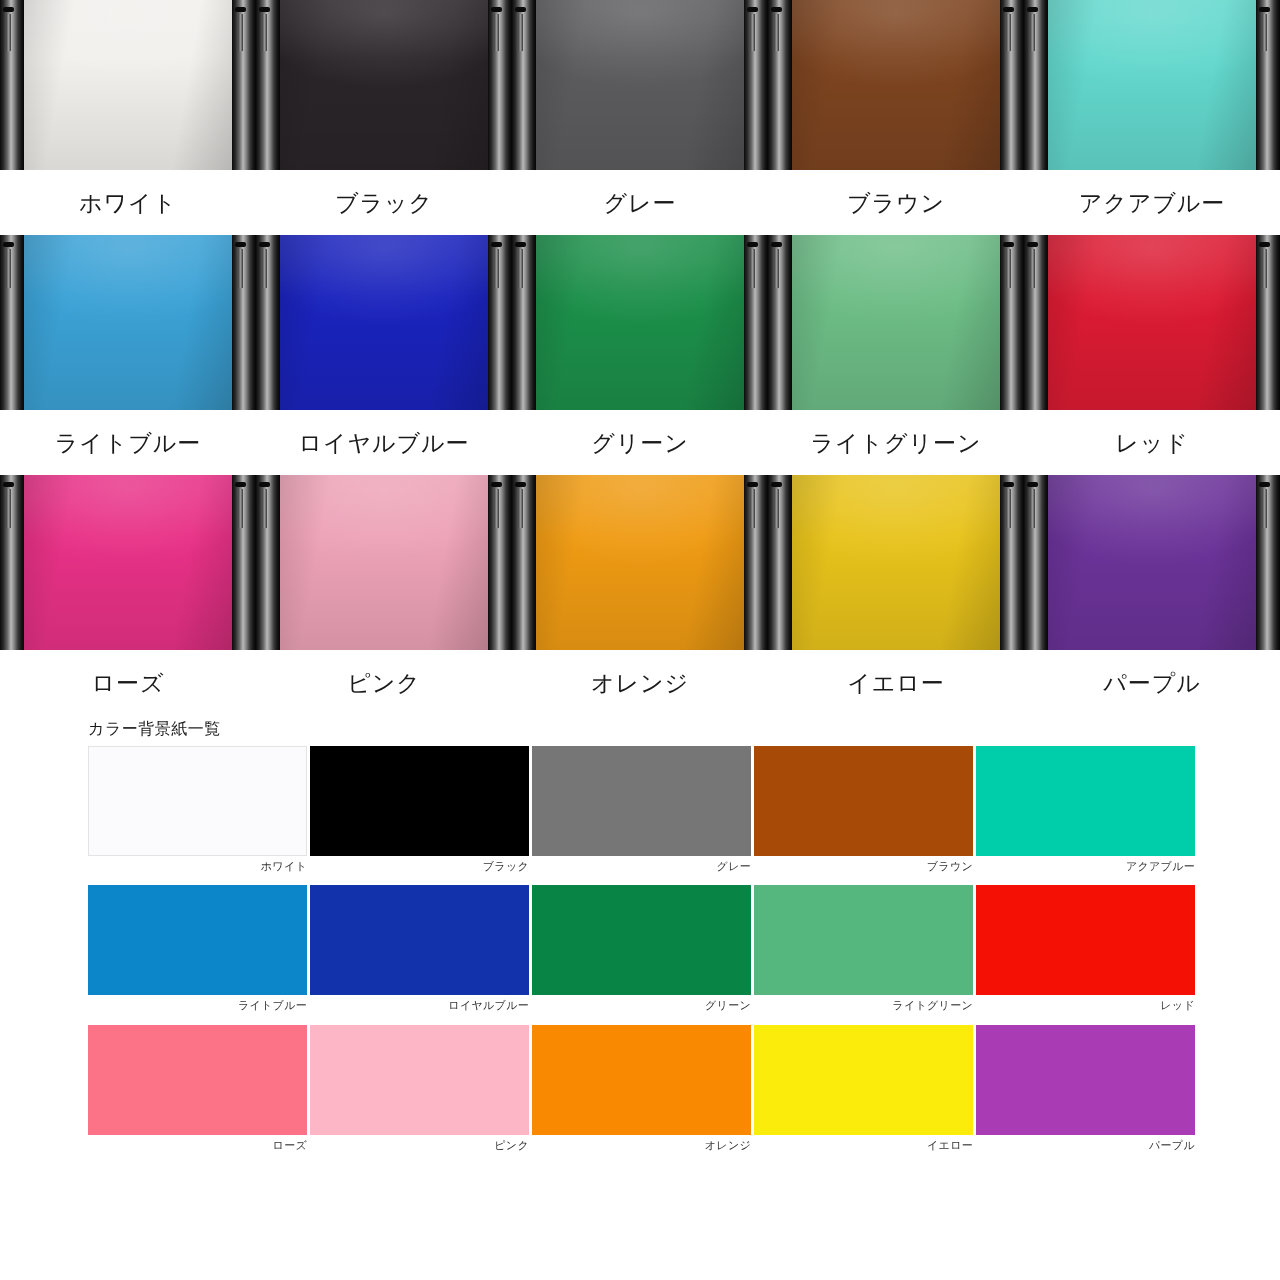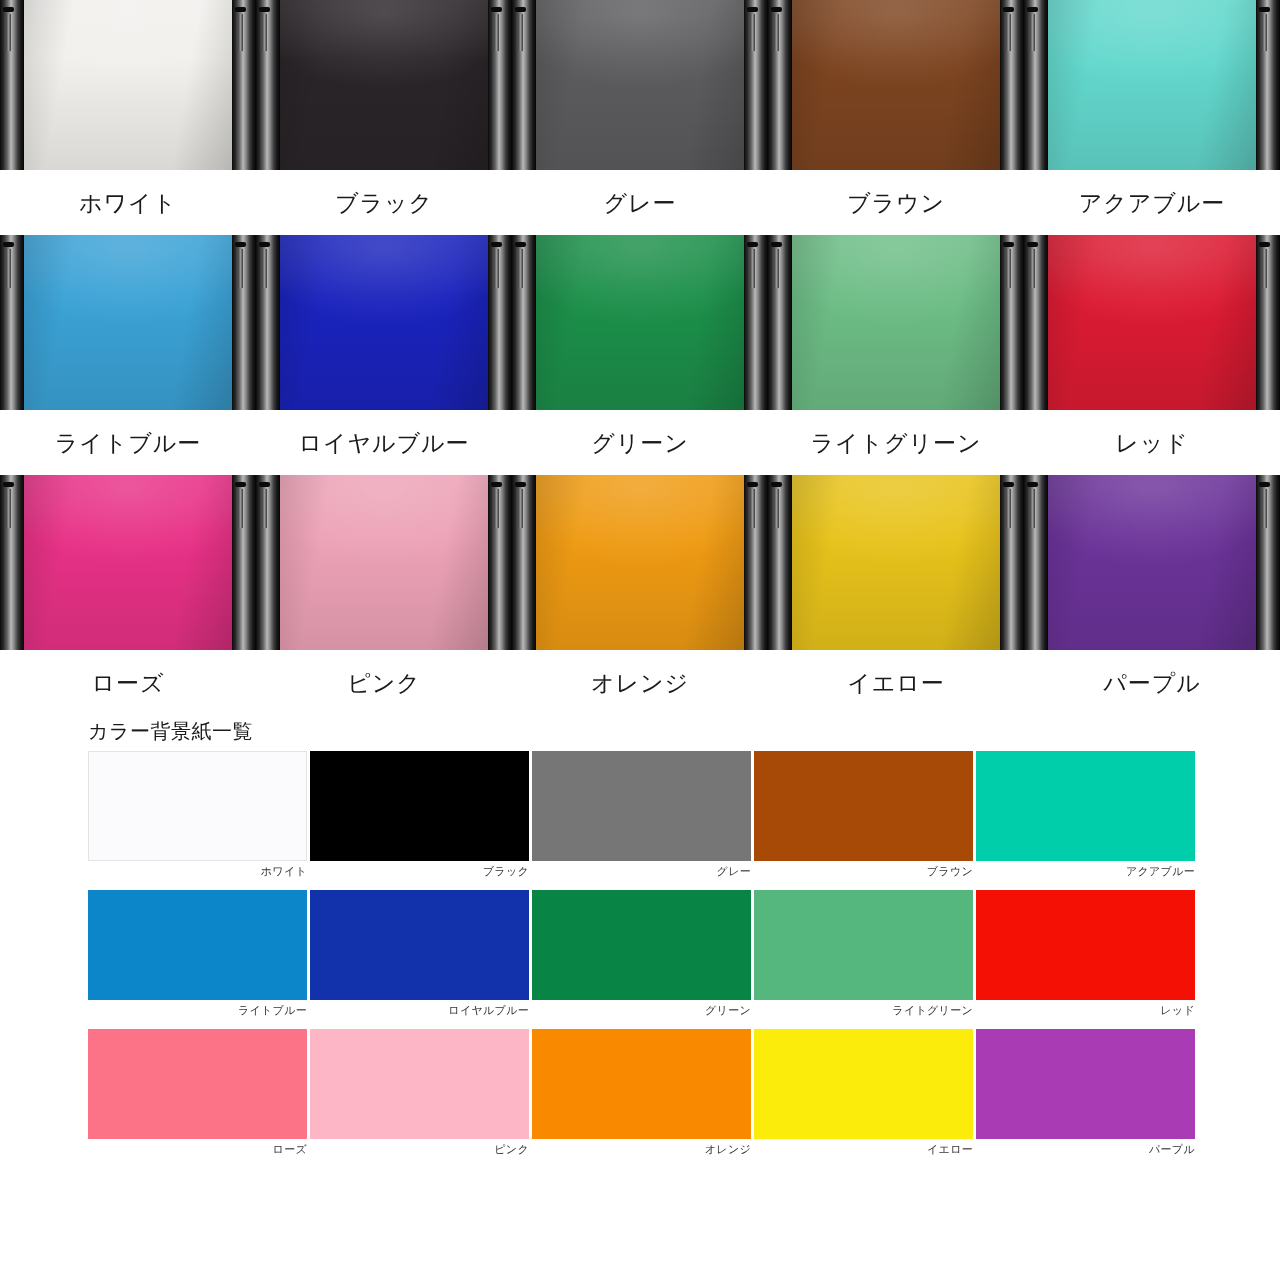--- a/index.html
+++ b/index.html
@@ -100,21 +100,21 @@
     padding-bottom: 20px;
     letter-spacing: 1px;
     font-family: "Liberation Sans", "DejaVu Sans", sans-serif;
   }
 
   
   .swatch-section {
     padding: 4px 0 0 0;
   }
   .swatch-heading {
-    font-size: 20px;
+    font-size: 16px;
     line-height: 1.2;
     color: #1a1a1a;
     margin: 0 0 8px 88px;
     font-weight: normal;
     letter-spacing: 0.5px;
   }
   .swatch-grid {
     margin-left: 88px;
     width: 1110px;
   }

